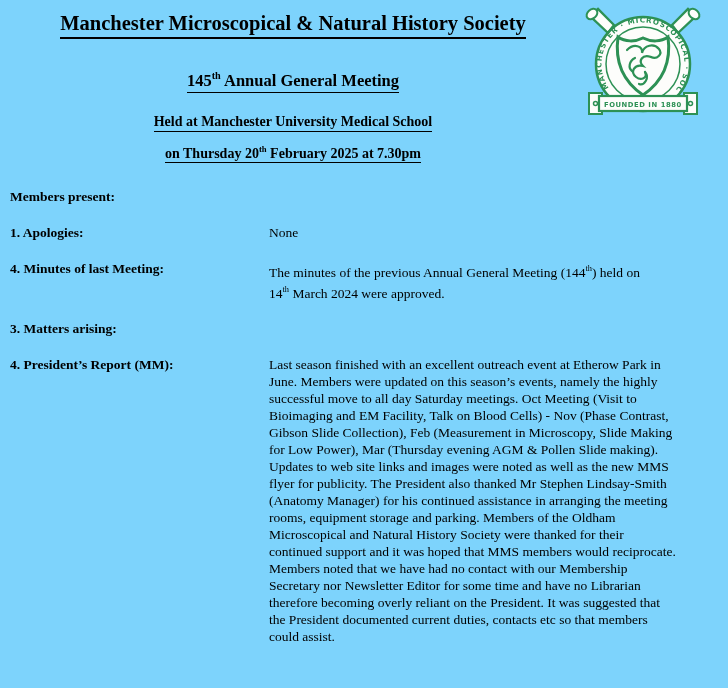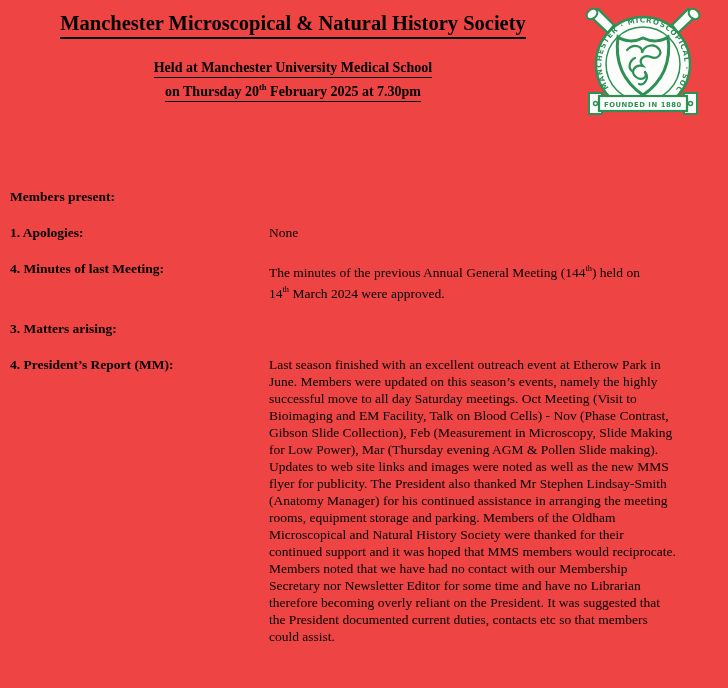--- a/index.html
+++ b/index.html
@@ -5,21 +5,21 @@
   :root { --seal-green: #2d9155; }
   * { margin: 0; padding: 0; box-sizing: border-box; }
   html, body { background: #ffffff; }
   body {
     width: 728px; height: 688px;
     font-family: "Liberation Serif", serif;
     color: #000;
     position: relative;
     overflow: hidden;
   }
-  .page { position: absolute; inset: 0; background: #ef4444; }
+  .page { position: absolute; inset: 0; background: #7dd3fc; }
 
   
   .head-text {
     position: absolute; top: 11px; left: 0;
     width: 586px; text-align: center;
   }
   h1 {
     font-size: 20.5px; line-height: 25px; font-weight: bold;
   }
   .u {
@@ -29,21 +29,21 @@
   }
   .u15 { border-bottom-width: 1.5px; }
   h2 {
     margin-top: 26px;
     font-size: 16.5px; line-height: 21px; font-weight: bold;
   }
   .venue {
     margin-top: 20px;
     font-size: 14px; line-height: 17px; font-weight: bold;
   }
-  .venue-line { margin-bottom: 1px; }
+  .venue-line { margin-bottom: 9px; }
   sup { font-size: 0.62em; }
 
   .logo {
     position: absolute; left: 578px; top: 5px;
     width: 130px; height: 122px;
   }
   .seal-stroke { stroke: var(--seal-green); fill: none; }
   .seal-fill-white { fill: #fdfdfb; stroke: var(--seal-green); }
   .seal-text {
     fill: var(--seal-green); stroke: none;
@@ -67,20 +67,21 @@
   }
 </style>
 </head>
 <body>
 
 <div class="page">
 
   <div class="head-text">
     <h1><span class="u">Manchester Microscopical &amp; Natural History Society</span></h1>
 
+    <h2><span class="u u15"><span>145</span><sup>th</sup><span> Annual General Meeting</span></span></h2>
 
     <div class="venue">
       <div class="venue-line"><span class="u u15">Held at Manchester University Medical School</span></div>
       <div class="venue-line"><span class="u u15"><span>on Thursday 20</span><sup>th</sup><span> February 2025 at 7.30pm</span></span></div>
     </div>
   </div>
 
   <div class="logo">
     <svg viewBox="0 0 130 122" width="130" height="122">
 

